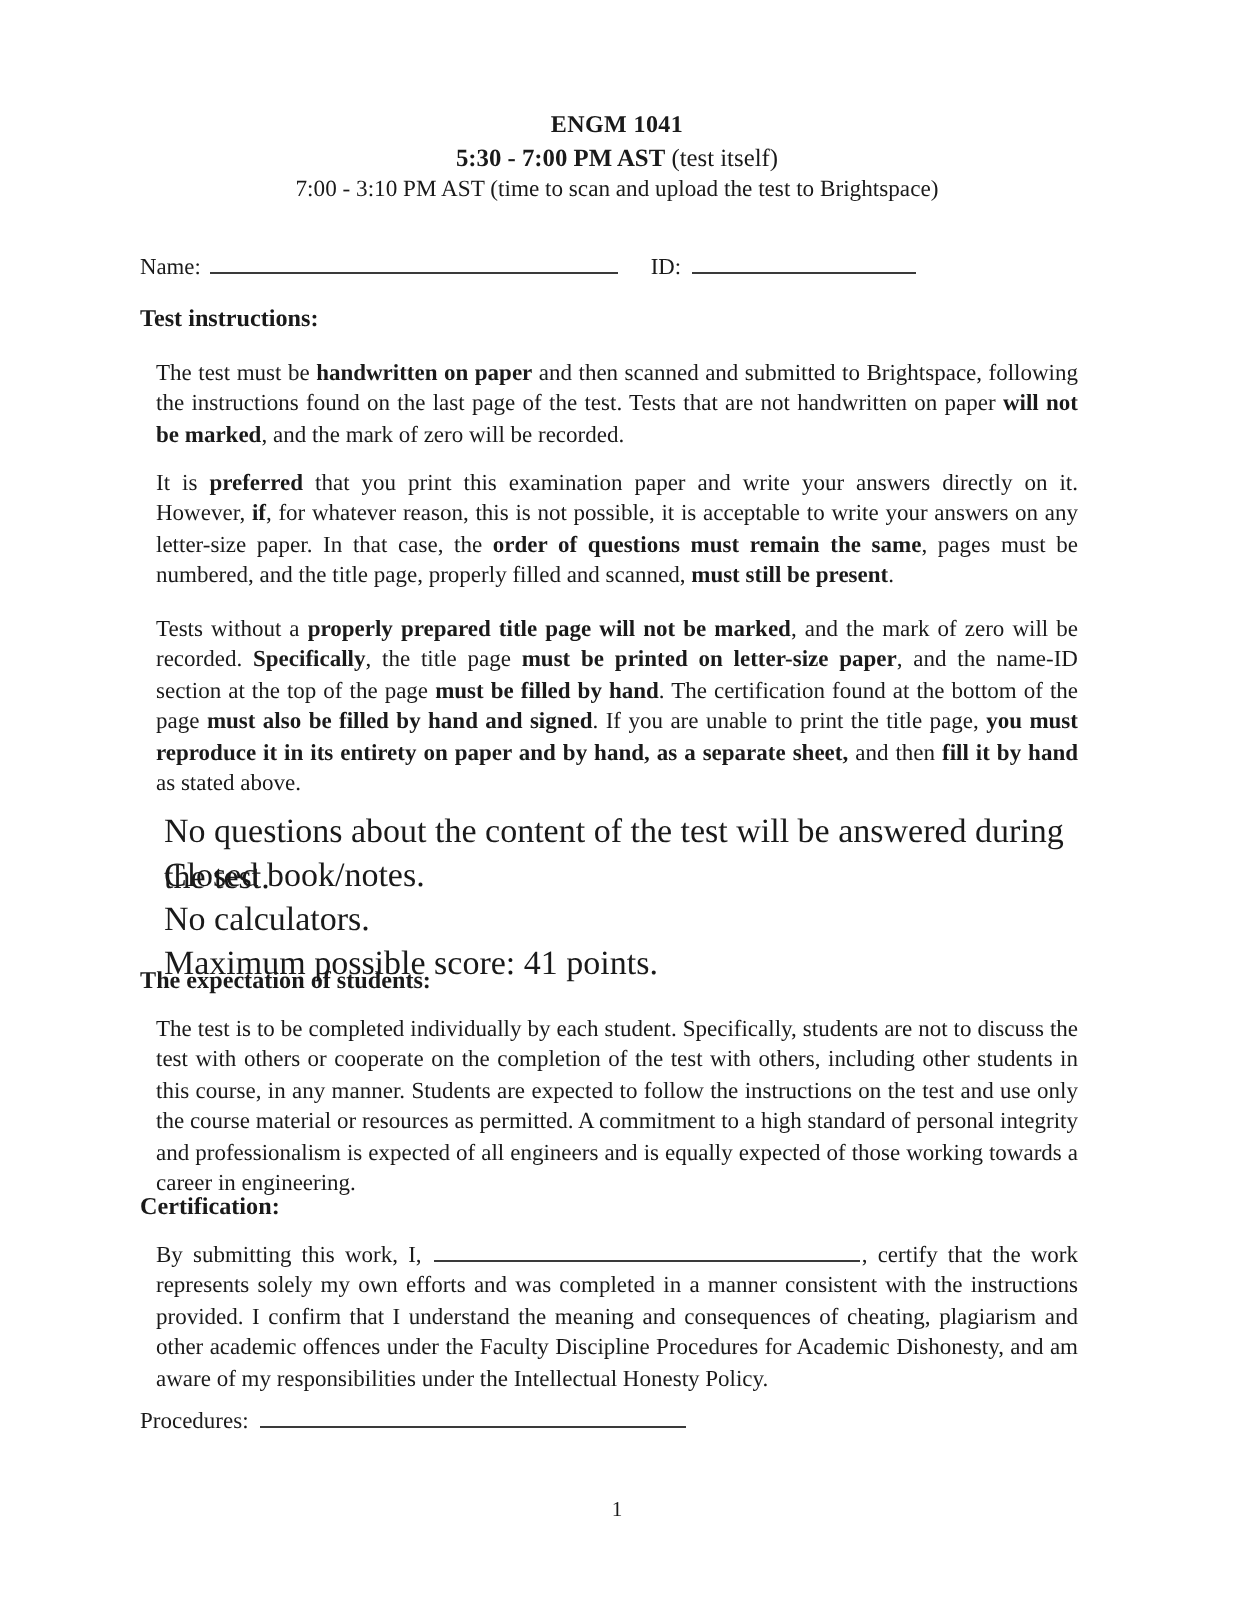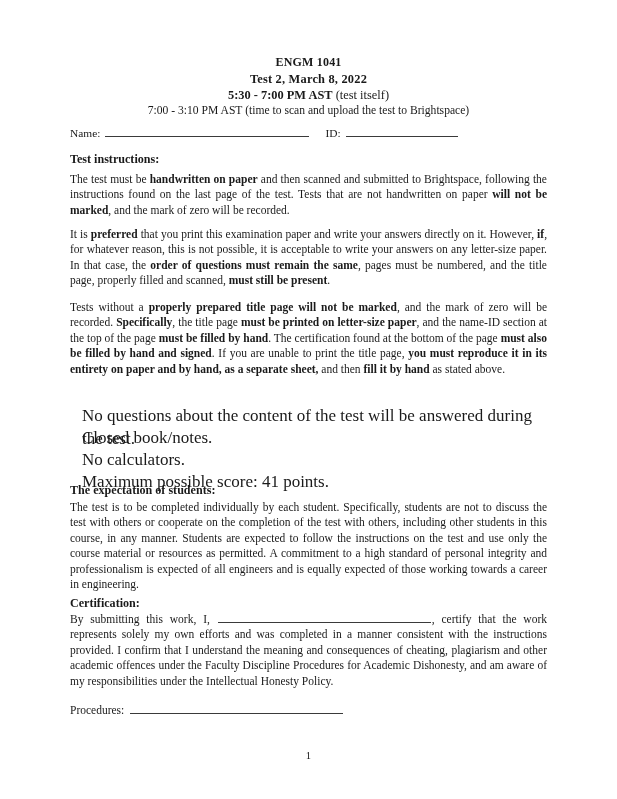--- a/index.html
+++ b/index.html
@@ -72,21 +72,21 @@
   h2.section {
     font-size: 12.1px;
     font-weight: bold;
     margin: 0;
     padding: 0;
     line-height: 1.25;
   }
   p.para {
     font-size: 11.5px;
     line-height: 1.345;
-    margin: 0;
+    margin: 8px;
     padding: 0;
     text-align: justify;
     text-justify: inter-word;
     hyphens: manual;
   }
   p.para b { font-weight: bold; }
   p.single {
     font-size: 17px;
     line-height: 1.345;
     margin: 12px;
@@ -130,21 +130,20 @@
   }
 </style>
 </head>
 <body>
 
 <div class="page">
   <div class="content">
 
     <div class="header-block">
       <span class="hdr-line hdr-1">ENGM 1041</span>
-      <span class="hdr-line hdr-2">Test 2, March 8, 2022</span>
       <span class="hdr-line hdr-3"><b>5:30 - 7:00 PM AST</b> <span>(test itself)</span></span>
       <span class="hdr-line hdr-4">7:00 - 3:10 PM AST (time to scan and upload the test to Brightspace)</span>
     </div>
 
     <div class="nameid-row">
       <span class="lbl">Name:</span><span class="rule rule-name"></span><span class="gap-id"></span><span class="lbl">ID:</span><span class="rule rule-id"></span>
     </div>
 
     <div class="blk" id="sec-test-instructions">
       <h2 class="section">Test instructions:</h2>

